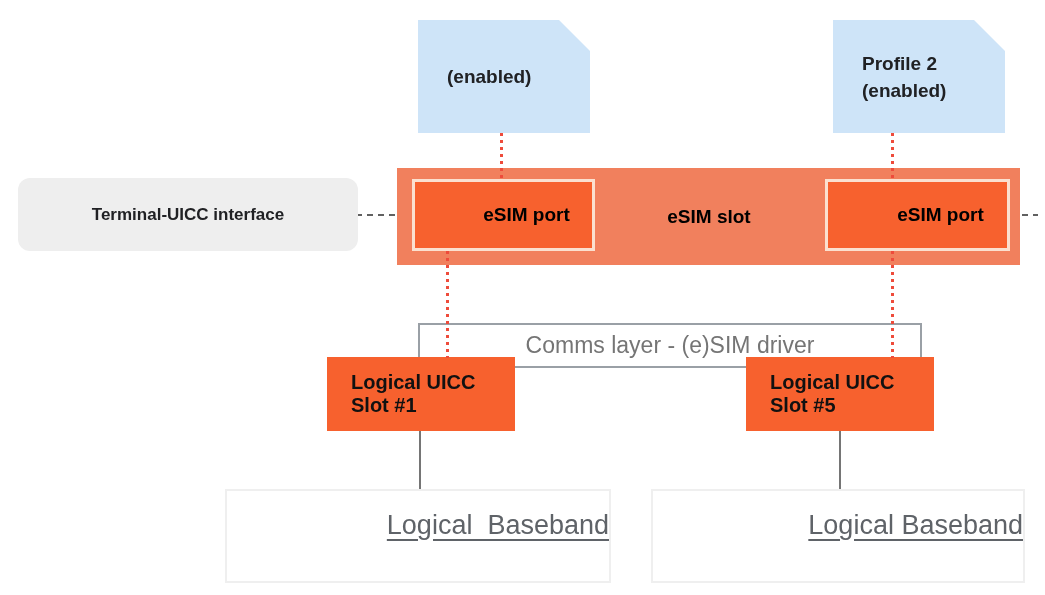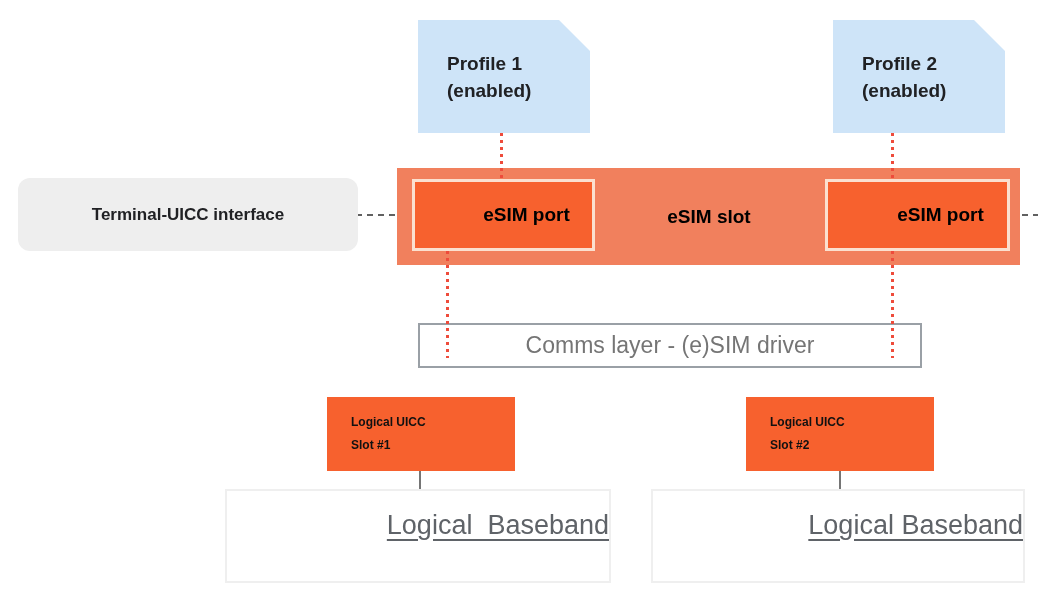--- a/index.html
+++ b/index.html
@@ -68,23 +68,22 @@
     color:var(--comms-text);font-size:23px;
     z-index:2;
     margin-top:36px;
   }
 
   
   .uicc{
     background:var(--port-orange);
     display:flex;flex-direction:column;justify-content:center;
     padding-left:24px;
-    color:#111;font-weight:bold;font-size:12px;line-height:23px;
+    color:#111;font-weight:bold;font-size:20px;line-height:23px;
     z-index:2;
-    margin-top:40px;
   }
 
   
   .baseband{
     background:#fff;border:2px solid var(--baseband-border);
     display:flex;align-items:center;justify-content:flex-end;
     padding-bottom:22px;
     color:var(--baseband-text);font-size:27px;
     z-index:2;
   }
@@ -104,21 +103,20 @@
   .line-v{
     width:2px;background:var(--connector-gray);z-index:1;
   }
 </style>
 </head>
 <body>
 
 <div id="canvas">
 
   <div class="abs profile" style="left:418px;top:20px;width:172px;height:113px;">
-    <span>Profile 1</span>
     <span>(enabled)</span>
   </div>
   <div class="abs profile" style="left:833px;top:20px;width:172px;height:113px;">
     <span>Profile 2</span>
     <span>(enabled)</span>
   </div>
 
   <div class="abs dot-v" style="left:500px;top:133px;height:46px;"></div>
   <div class="abs dot-v" style="left:891px;top:133px;height:46px;"></div>
 
@@ -147,21 +145,21 @@
   <div class="abs comms" style="left:418px;top:287px;width:504px;height:45px;">
     <span>Comms layer - (e)SIM driver</span>
   </div>
 
   <div class="abs uicc" style="left:327px;top:357px;width:188px;height:74px;">
     <span>Logical UICC</span>
     <span>Slot #1</span>
   </div>
   <div class="abs uicc" style="left:746px;top:357px;width:188px;height:74px;">
     <span>Logical UICC</span>
-    <span>Slot #2</span>
+    <span>Slot #5</span>
   </div>
 
   <div class="abs line-v" style="left:419px;top:431px;height:58px;"></div>
   <div class="abs line-v" style="left:839px;top:431px;height:58px;"></div>
 
   <div class="abs baseband" style="left:225px;top:489px;width:386px;height:94px;">
     <span>Logical  Baseband</span>
   </div>
   <div class="abs baseband" style="left:651px;top:489px;width:374px;height:94px;">
     <span>Logical Baseband</span>

